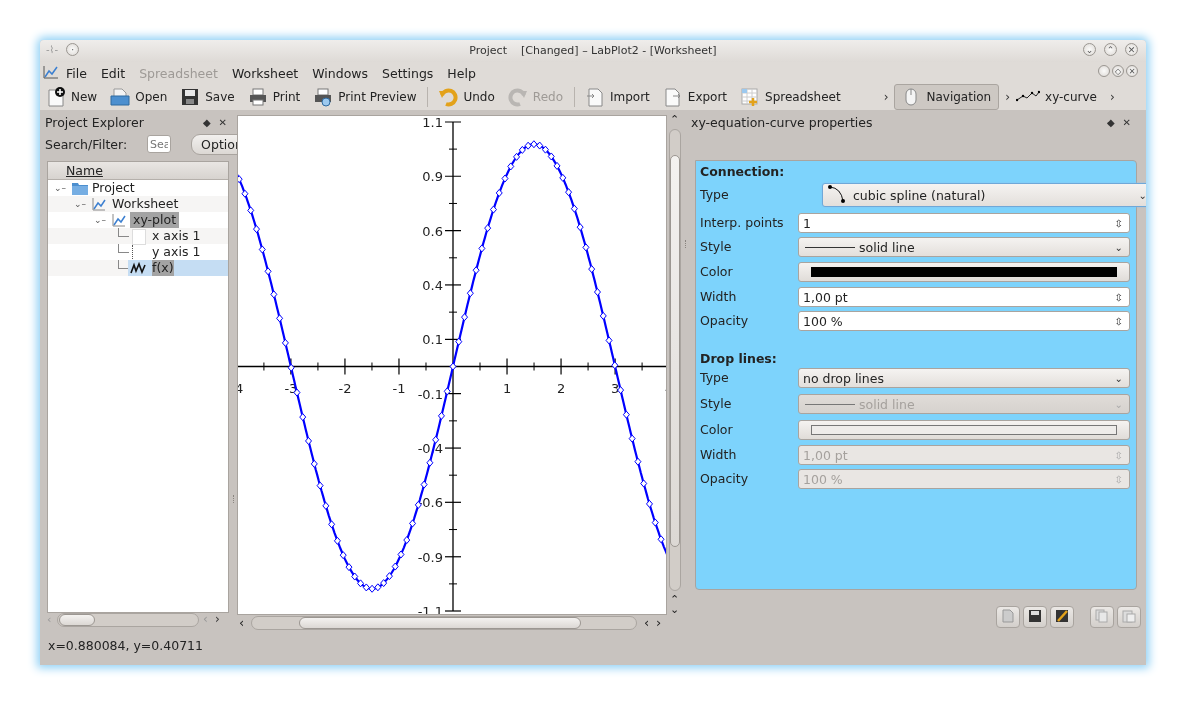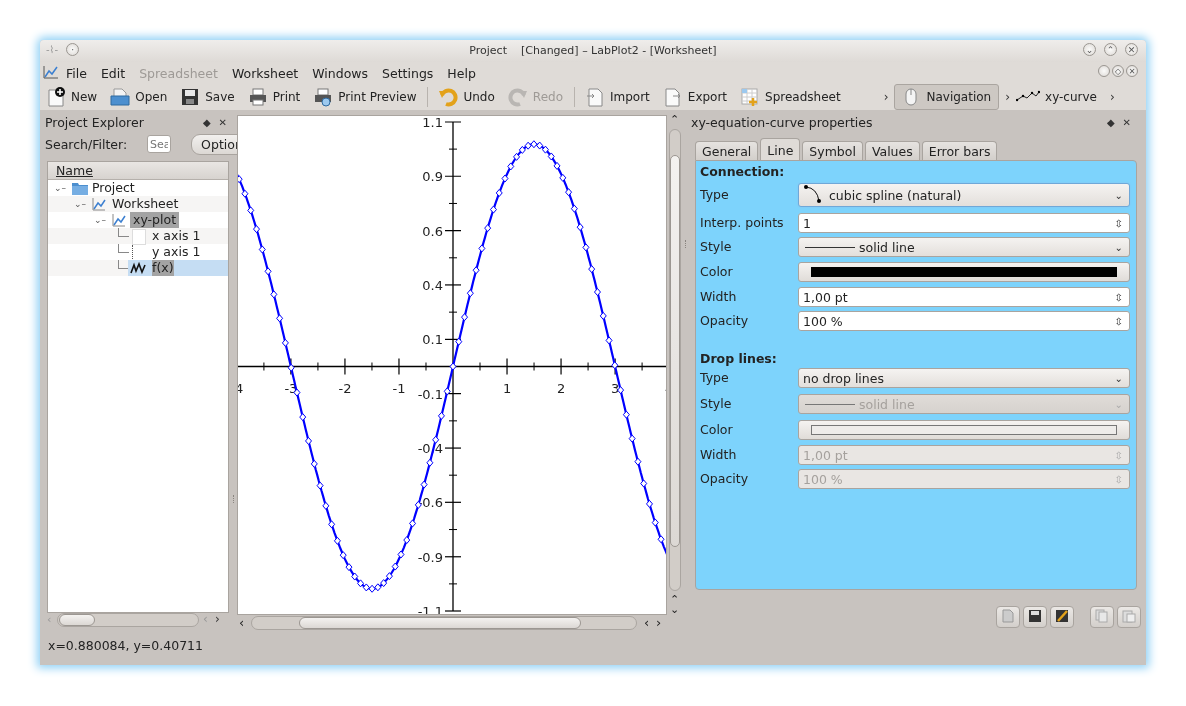--- a/index.html
+++ b/index.html
@@ -23,21 +23,21 @@
   .chev{font-size:12px;padding:0 6px;color:#333;}
   .tbtn.active{background:#cdc8c3;border:1px solid #aaa5a0;border-radius:3px;height:26px;box-sizing:border-box;}
   
   .lpanel{position:absolute;left:5px;top:73px;width:186px;height:530px;}
   .ptitle{font-size:12.5px;height:18px;display:flex;align-items:center;justify-content:space-between;}
   .ptitle .ctrls{display:flex;gap:8px;font-size:10px;color:#333;padding-right:4px;}
   .searchrow{display:flex;align-items:center;margin-top:3px;height:20px;gap:20px;font-size:12.5px;}
   .searchrow input{width:18px;height:16px;border:1px solid #a9a49f;border-radius:3px;font-size:11px;padding:0 2px;color:#aaa;font-family:"DejaVu Sans",sans-serif;}
   .optbtn{height:19px;border:1px solid #a9a49f;border-radius:9px;background:linear-gradient(#f2f0ee,#dcd8d4);padding:0 9px;font-size:12.5px;display:flex;align-items:center;}
   .tree{position:absolute;left:2px;top:48px;width:180px;height:450px;background:#fff;border:1px solid #a9a49f;}
-  .treehead{height:17px;background:linear-gradient(#e9e6e3,#d7d3cf);border-bottom:1px solid #b5b0ab;font-size:12.5px;padding-left:8px;line-height:17px;text-decoration:underline;}
+  .treehead{height:17px;background:linear-gradient(#e9e6e3,#d7d3cf);border-bottom:1px solid #b5b0ab;font-size:12.5px;padding-left:18px;line-height:17px;text-decoration:underline;}
   .trow{height:16px;position:relative;font-size:12.5px;line-height:16px;white-space:nowrap;}
   .trow.alt{background:#f6f5f4;}
   .trow.sel .lbl{background:#a3a3a3;}
   .trow .arrow{position:absolute;font-size:9px;color:#555;}
   .trow .ico{position:absolute;top:1px;width:14px;height:14px;}
   .trow .lbl{position:absolute;}
   .hscroll-l{position:absolute;left:2px;top:500px;width:180px;height:14px;}
   .sbtrack{position:absolute;background:#d2cdc8;border:1px solid #aaa5a0;border-radius:7px;}
   .sbthumb{position:absolute;background:linear-gradient(#f4f2f0,#dcd8d4);border:1px solid #9c9792;border-radius:6px;}
   .status{position:absolute;left:8px;top:598px;font-size:12.5px;}
@@ -48,21 +48,21 @@
   
   .rpanel{position:absolute;left:651px;top:73px;width:450px;height:530px;}
   .tabs{position:absolute;left:4px;top:28px;display:flex;gap:2px;}
   .tab{height:18px;border:1px solid #a9a49f;border-bottom:none;border-radius:4px 4px 0 0;background:linear-gradient(#e6e3e0,#d3cfcb);padding:0 6px;font-size:12.5px;line-height:19px;}
   .tab.active{background:#dfdbd7;height:21px;margin-top:-3px;line-height:23px;}
   .tabbody{position:absolute;left:4px;top:47px;width:440px;height:428px;background:#7dd3fc;border:1px solid #a9a49f;border-radius:0 4px 4px 4px;}
   .section{position:absolute;left:4px;font-weight:bold;font-size:12.5px;}
   .flabel{position:absolute;left:4px;font-size:12.5px;}
   .field{position:absolute;left:102px;width:332px;height:20px;box-sizing:border-box;border:1px solid #a9a49f;border-radius:3px;font-size:12.5px;display:flex;align-items:center;padding-left:4px;}
   .field.combo{background:linear-gradient(#f5f3f1,#e3dfdb);}
-  .field.combo.focus{border:1px solid #6fa8d8;box-shadow:0 0 2px #8cc0ea;height:24px;}
+  .field.combo.focus{border:1px solid #6fa8d8;box-shadow:0 0 2px #8cc0ea;height:24px;margin-left:24px;}
   .field.spin{background:#fff;}
   .field.dis{color:#a5a19d;background:#e9e6e3;}
   .field.combo.dis{background:linear-gradient(#e0dcd8,#d6d2ce);}
   .field .right{position:absolute;right:6px;top:50%;transform:translateY(-50%);font-size:10px;color:#333;}
   .field.dis .right{color:#aaa;}
   .colorbtn{position:absolute;left:102px;width:332px;height:20px;box-sizing:border-box;border:1px solid #a9a49f;border-radius:3px;background:linear-gradient(#f5f3f1,#e0dcd8);}
   .colorbtn .sw{position:absolute;left:12px;right:12px;top:4px;bottom:4px;}
   .bottombtns{position:absolute;left:305px;top:493px;display:flex;gap:3px;}
   .bb{width:22px;height:20px;border:1px solid #a9a49f;border-radius:4px;background:linear-gradient(#ebe8e5,#d3cfcb);display:flex;align-items:center;justify-content:center;}
   .grip{position:absolute;width:3px;height:8px;border-left:1px dotted #8a8580;}
@@ -433,27 +433,20 @@
   <div class="grip" style="left:645px;top:200px;"></div>
 
   <div class="rpanel">
     <div class="ptitle">
       <span>xy-equation-curve properties</span>
       <span class="ctrls" style="padding-right:10px;">
           <span>◆</span>
           <span>✕</span>
         </span>
     </div>
-    <div class="tabs">
-      <div class="tab">General</div>
-      <div class="tab active">Line</div>
-      <div class="tab">Symbol</div>
-      <div class="tab">Values</div>
-      <div class="tab">Error bars</div>
-    </div>
     <div class="tabbody">
       <div class="section" style="top:3px;">Connection:</div>
 
       <div class="flabel" style="top:26px;">Type</div>
       <div class="field combo focus" style="top:22px;">
         <span style="margin-right:4px;"><svg width="22" height="20">
               <path d="M3 3 Q14 4 16 17" stroke="#111" fill="none"></path>
               <circle cx="3" cy="3" r="2"></circle>
               <circle cx="16" cy="17" r="2"></circle>
             </svg></span>

